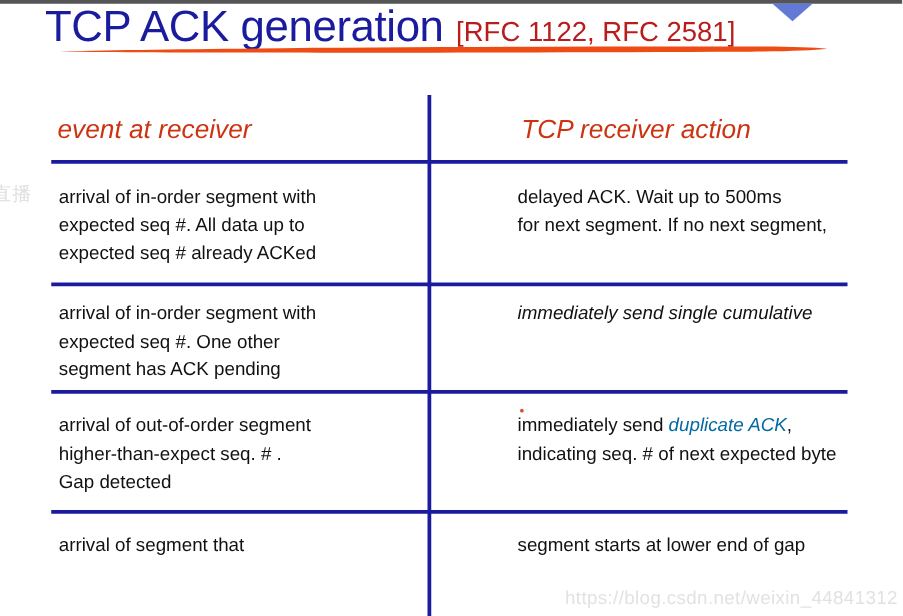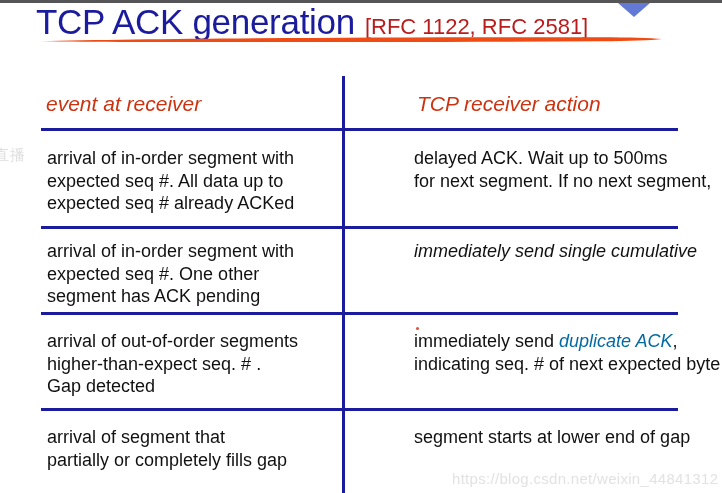--- a/index.html
+++ b/index.html
@@ -98,21 +98,21 @@
     font-style: italic;
     font-size: 21px;
     color: #cc3411;
     white-space: nowrap;
   }
   .hdr-left  { left: 46px;  top: 92px; }
   .hdr-right { left: 369px; top: 92px; margin-left: 48px; }
 
   .cell {
     position: absolute;
-    font-size: 18px;
+    font-size: 15px;
     line-height: 22.5px;
     color: #111111;
     white-space: nowrap;
   }
   .cell-left  { left: 47px;  width: 290px; }
   .cell-right { left: 368px; width: 348px; margin-left: 46px; }
 
   .em-red {
     color: #0369a1;
     font-style: italic;
@@ -193,34 +193,33 @@
     </div>
     <div class="cell cell-right" style="top:240px;font-style:italic;">
       <div>immediately send single cumulative</div>
     </div>
 
     <div class="rule" style="top:312px;"></div>
 
     <div class="red-dot"></div>
 
     <div class="cell cell-left" style="top:330px;">
-      <div>arrival of out-of-order segments</div>
+      <div>arrival of out-of-order segment</div>
       <div>higher-than-expect seq. # .</div>
       <div>Gap detected</div>
     </div>
     <div class="cell cell-right" style="top:330px;">
       <div><span>immediately send </span><span class="em-red">duplicate ACK</span><span>,</span></div>
       <div>indicating seq. # of next expected byte</div>
     </div>
 
     <div class="rule" style="top:408px;"></div>
 
     <div class="cell cell-left" style="top:426px;">
       <div>arrival of segment that</div>
-      <div>partially or completely fills gap</div>
     </div>
     <div class="cell cell-right" style="top:426px;">
       <div>segment starts at lower end of gap</div>
     </div>
 
   </div>
 
   <div class="wm-cjk">直播</div>
   <div class="wm-url">https://blog.csdn.net/weixin_44841312</div>
 

